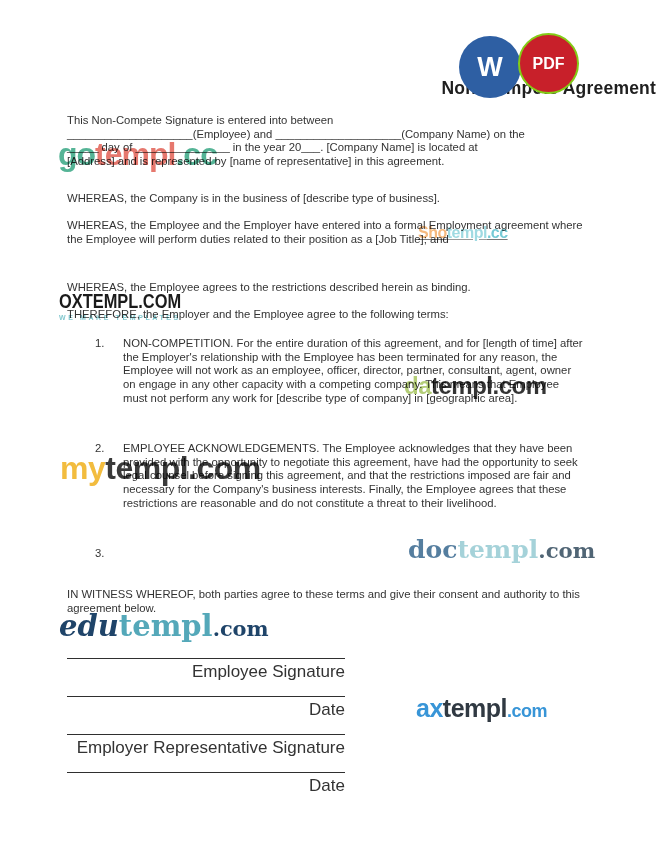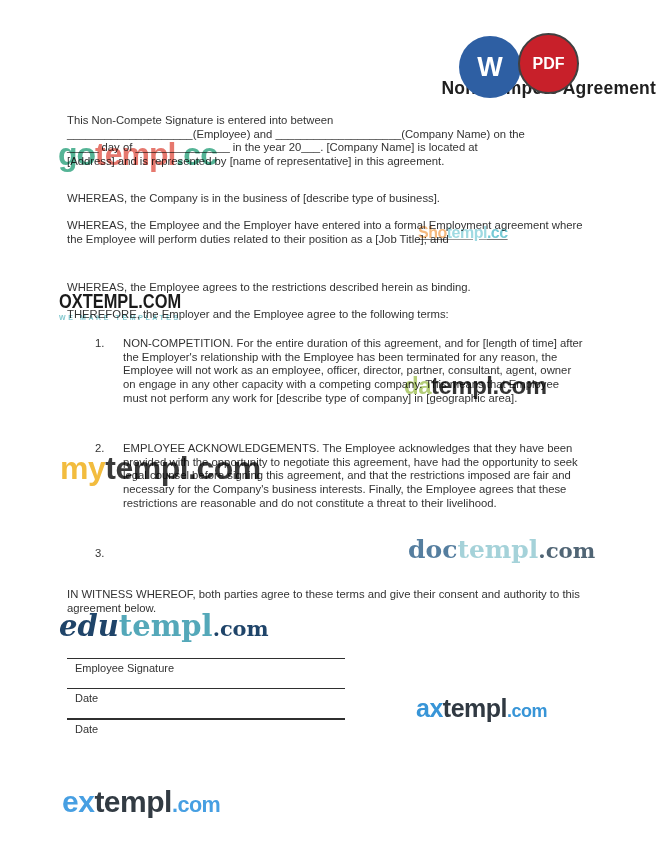--- a/index.html
+++ b/index.html
@@ -10,31 +10,31 @@
   
   .doc-title{
     position:absolute;top:78px;left:0;width:656px;text-align:right;
     font-size:17.5px;font-weight:bold;color:#1f1f1f;letter-spacing:.2px;
   }
   .badge{
     position:absolute;border-radius:50%;color:#fff;font-weight:bold;
     display:flex;align-items:center;justify-content:center;z-index:5;
   }
   .badge-w{left:459px;top:36px;width:62px;height:62px;background:#2e5fa3;font-size:27px;}
-  .badge-pdf{left:518px;top:33px;width:57px;height:57px;background:#c8202a;font-size:16px;border:2px solid #404040;}
+  .badge-pdf{left:518px;top:33px;width:57px;height:57px;background:#c8202a;font-size:16px;border:2px solid #84cc16;}
   
   .bodytext{font-size:11.3px;line-height:13.7px;color:#333;}
   .block{position:absolute;left:67px;width:518px;}
   .term-row{display:flex;}
   .term-num{width:28px;flex:0 0 28px;padding-left:28px;}
   .term-text{flex:1;max-width:470px;}
   
   .sig-block{position:absolute;left:67px;top:658px;width:278px;}
   .sig-line{border-top:1.2px solid #2f2f2f;width:278px;}
-  .sig-label{font-size:11px;color:#333;margin:3px 0 14px 8px;}
+  .sig-label{font-size:17px;color:#333;margin:3px 0 14px 8px;text-align:right;}
   
   .wm{position:absolute;white-space:nowrap;mix-blend-mode:multiply;}
   .wm-gotempl{left:58px;top:136px;font-size:32px;font-weight:800;letter-spacing:-1px;opacity:.8;}
   .wm-gotempl .p1,.wm-gotempl .p3{color:#2aa17c;}
   .wm-gotempl .p2{color:#e0564a;}
   .wm-shotempl{left:418px;top:224px;font-size:16px;font-weight:800;letter-spacing:-.5px;opacity:.66;text-decoration:underline;}
   .wm-shotempl .p1{color:#f0953a;}
   .wm-shotempl .p2{color:#3cb4c4;opacity:.75;}
   .wm-shotempl .p3{color:#2fafc0;}
   .wm-oxtempl{left:59px;top:290px;opacity:.95;}
@@ -101,20 +101,21 @@
   </div>
 
   <div class="block bodytext" style="top:588px;">IN WITNESS WHEREOF, both parties agree to these terms and give their consent and authority to this agreement below.</div>
 
   <div class="sig-block">
     <div class="sig-line"></div>
     <div class="sig-label">Employee Signature</div>
     <div class="sig-line"></div>
     <div class="sig-label">Date</div>
     <div class="sig-line"></div>
+    <div class="sig-label">Employer Representative Signature</div>
     <div class="sig-line"></div>
     <div class="sig-label">Date</div>
   </div>
 
   <div class="wm wm-gotempl"><span class="p1">go</span><span class="p2">templ</span><span class="p3">.cc</span></div>
 
   <div class="wm wm-shotempl"><span class="p1">Sho</span><span class="p2">templ</span><span class="p3">.cc</span></div>
 
   <div class="wm wm-oxtempl">
     <div class="main">OXTEMPL.COM</div>
@@ -124,15 +125,14 @@
   <div class="wm wm-datempl"><span class="p1">da</span><span class="p2">templ</span><span class="p3">.com</span></div>
 
   <div class="wm wm-mytempl"><span class="p1">my</span><span class="p2">templ</span><span class="p3">.com</span></div>
 
   <div class="wm wm-doctempl"><span class="p1">doc</span><span class="p2">templ</span><span class="p3">.com</span></div>
 
   <div class="wm wm-edutempl"><span class="p1">edu</span><span class="p2">templ</span><span class="p3">.com</span></div>
 
   <div class="wm wm-axtempl"><span class="p1">ax</span><span class="p2">templ</span><span class="p3">.com</span></div>
 
-  <div class="wm wm-extempl"><span class="p1">ex</span><span class="p2">templ</span><span class="p3">.com</span></div>
 
 </div>
 
 </body></html>

